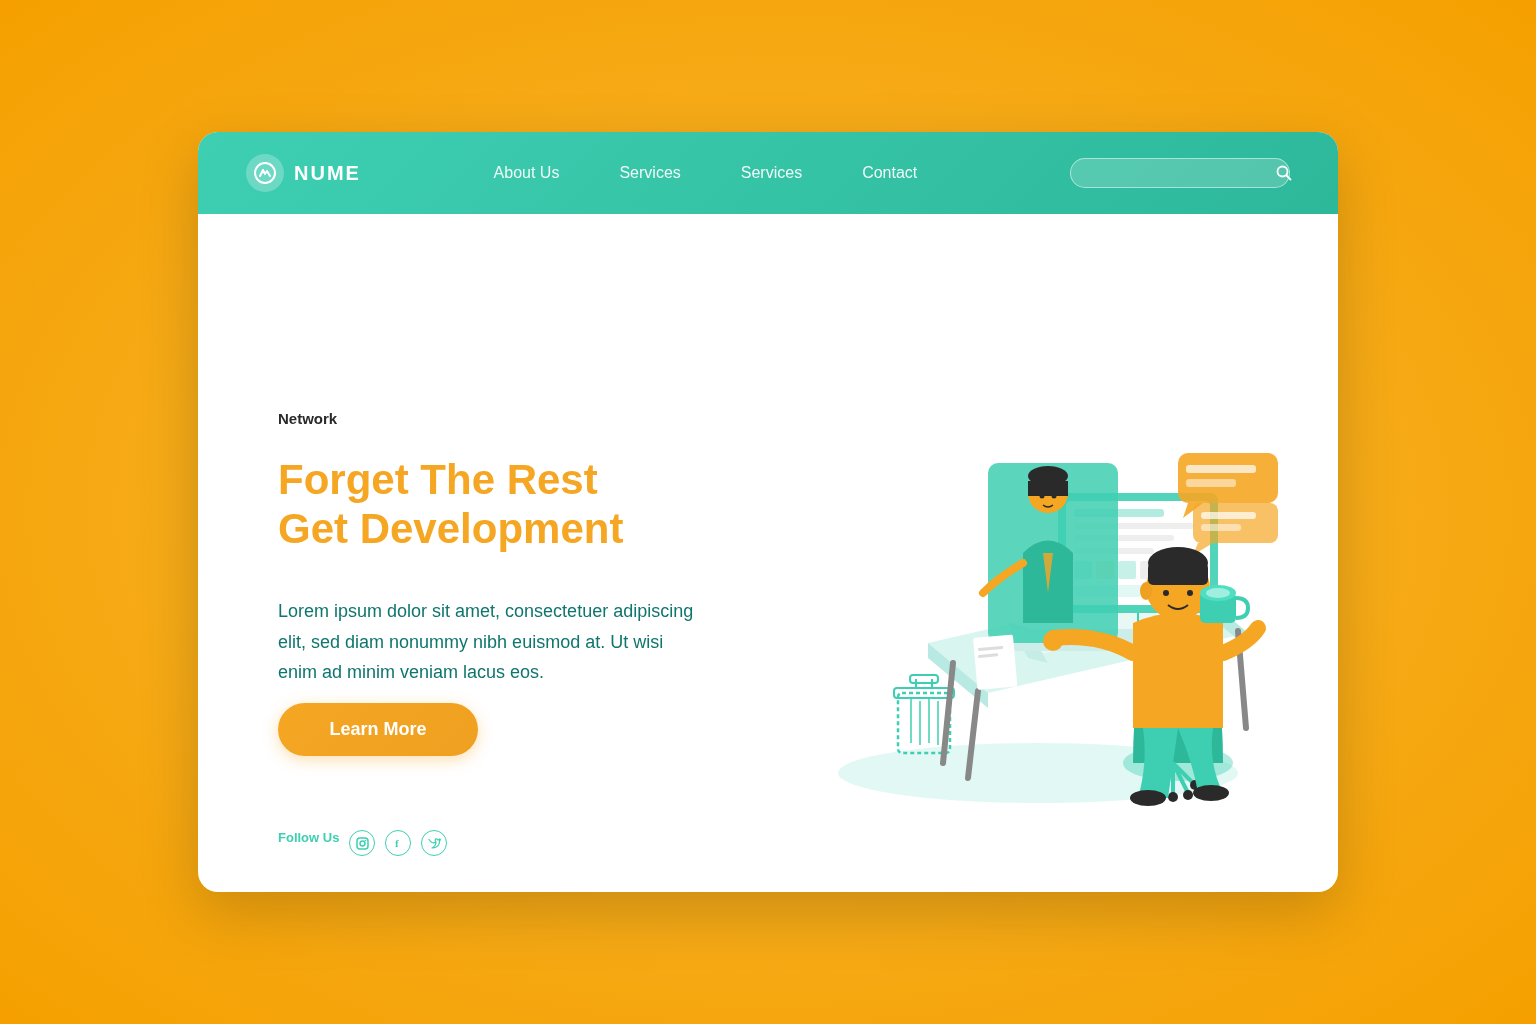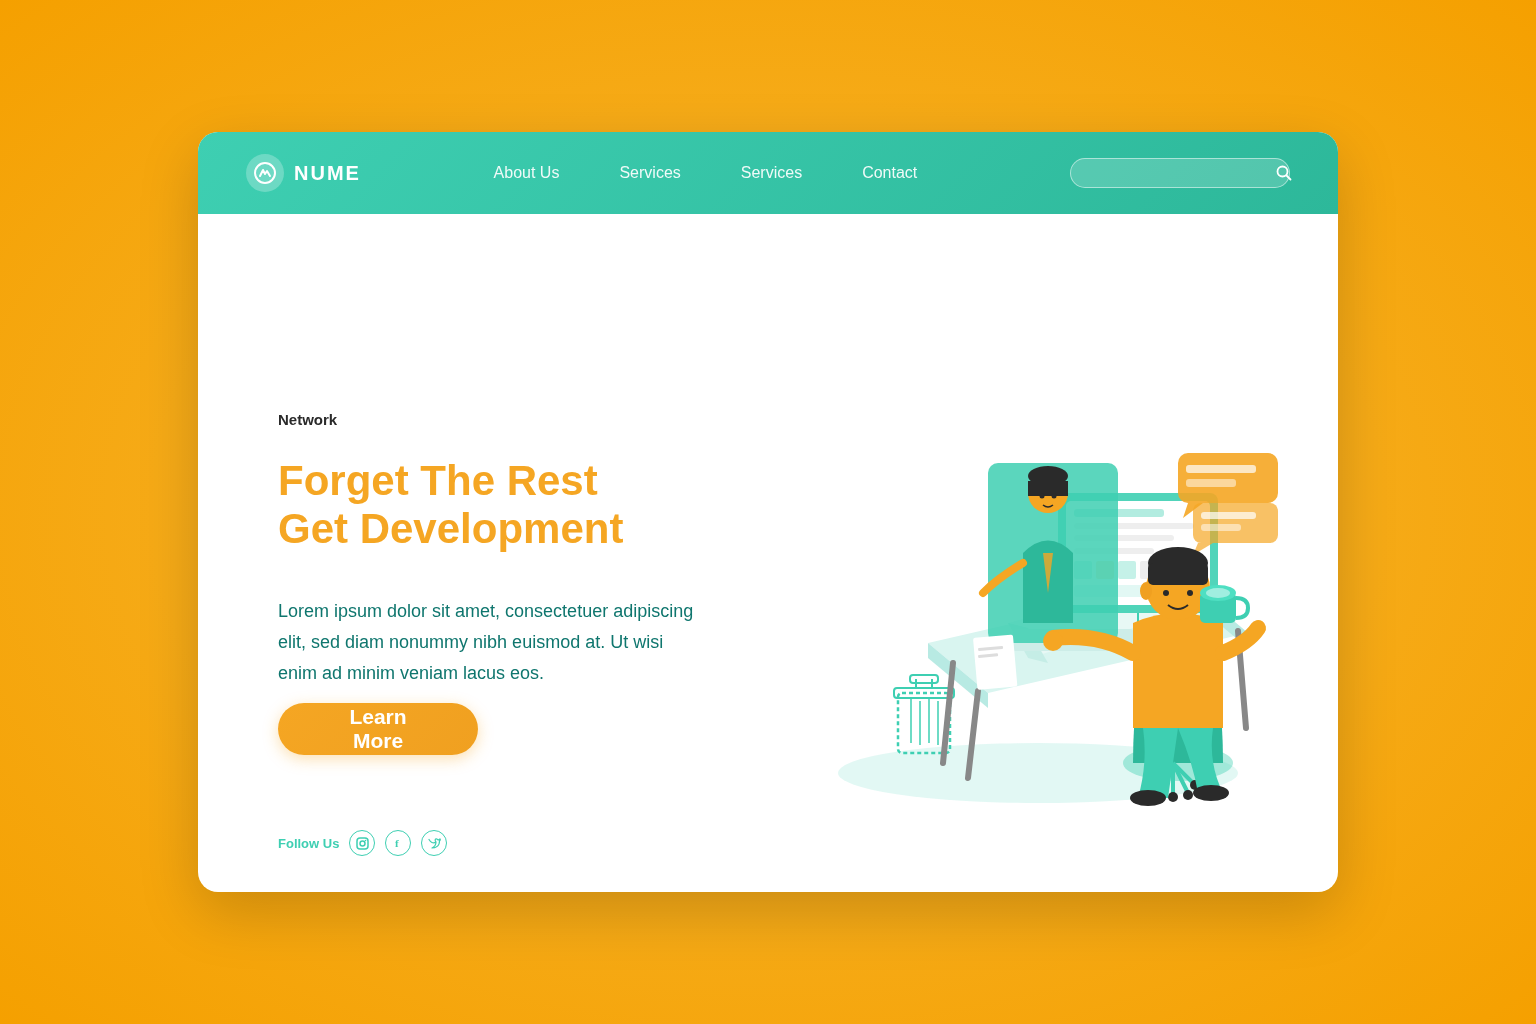--- a/index.html
+++ b/index.html
@@ -143,34 +143,33 @@
       color: #0f766e;
       line-height: 1.7;
       max-width: 420px;
     }
     .learn-more-btn {
       display: inline-block;
       background: linear-gradient(135deg, #F5A623, #F0A020);
       color: #fff;
       border: none;
       border-radius: 30px;
-      padding: 2px 48px;
-      font-size: 21px;
+      padding: 16px 48px;
+      font-size: 18px;
       font-weight: 600;
       cursor: pointer;
       width: 200px;
       text-align: center;
       box-shadow: 0 4px 15px rgba(245,166,35,0.35);
     }
     .follow-section {
       position: absolute;
       bottom: 36px;
       left: 80px;
       display: flex;
-      align-items: center;
       gap: 10px;
     }
     .follow-label {
       color: #3ECFB2;
       font-size: 13px;
       font-weight: 600;
     }
     .social-icon {
       width: 26px;
       height: 26px;

